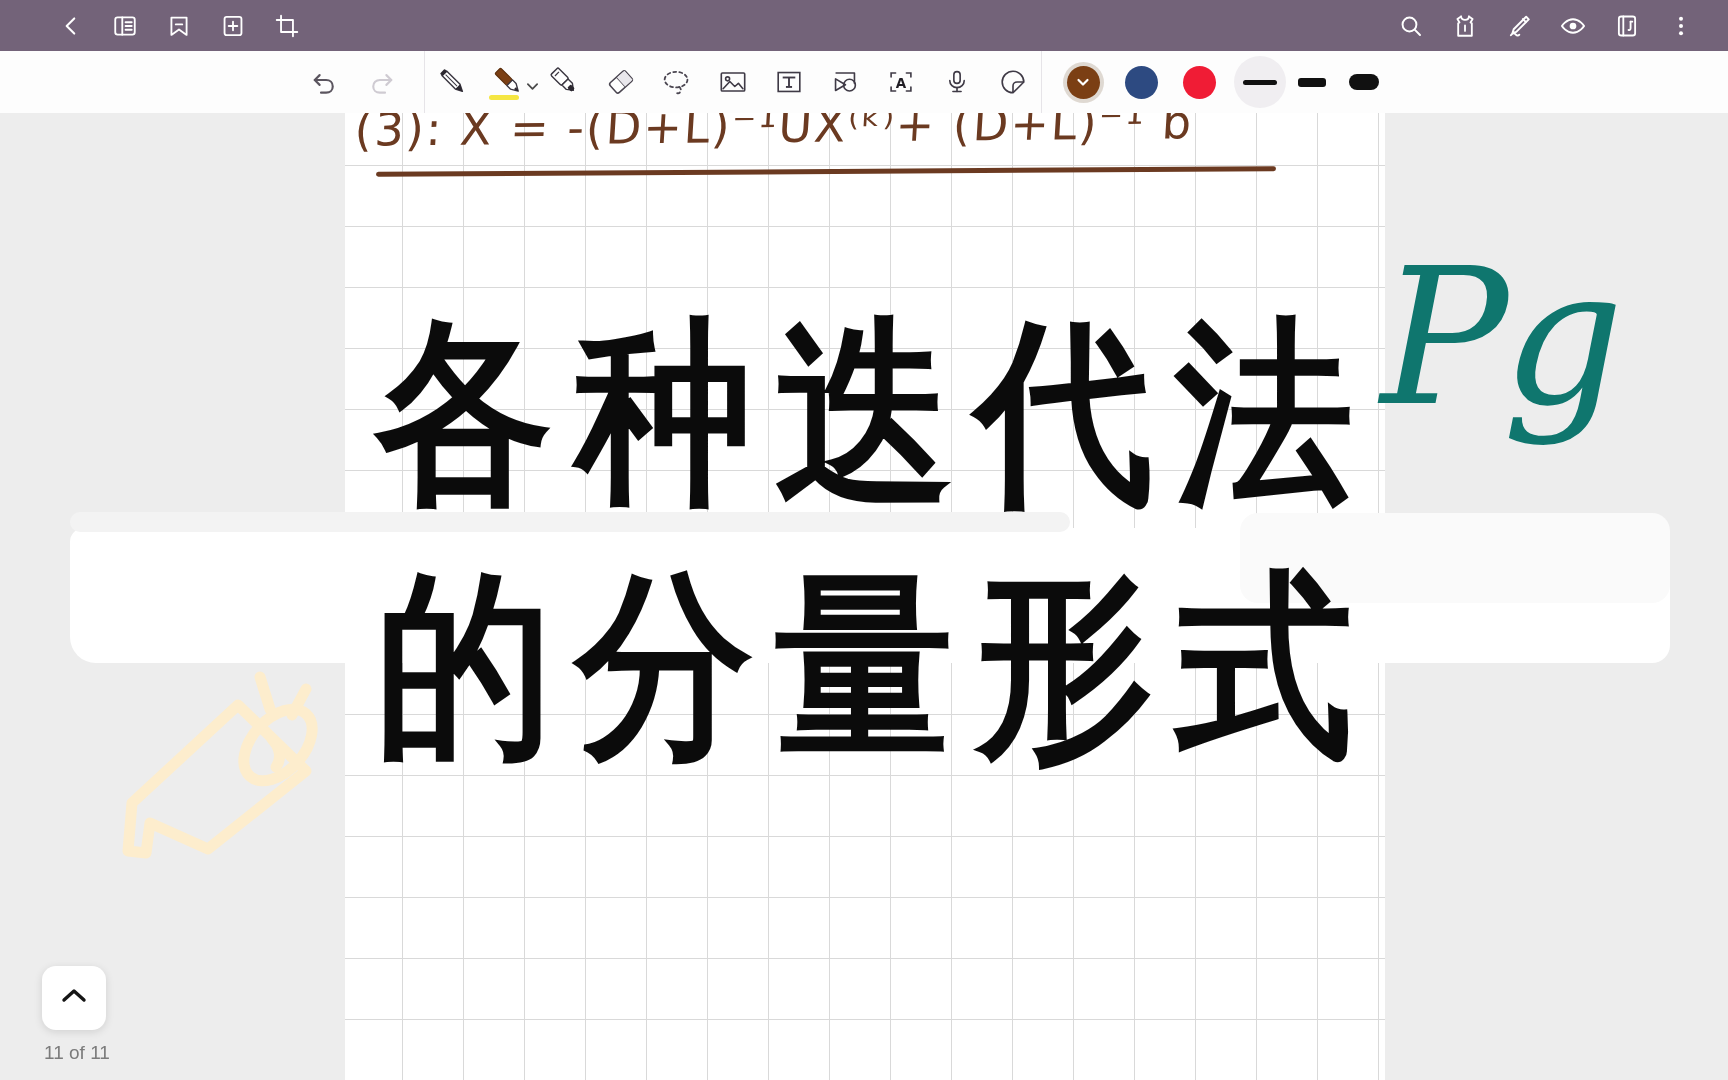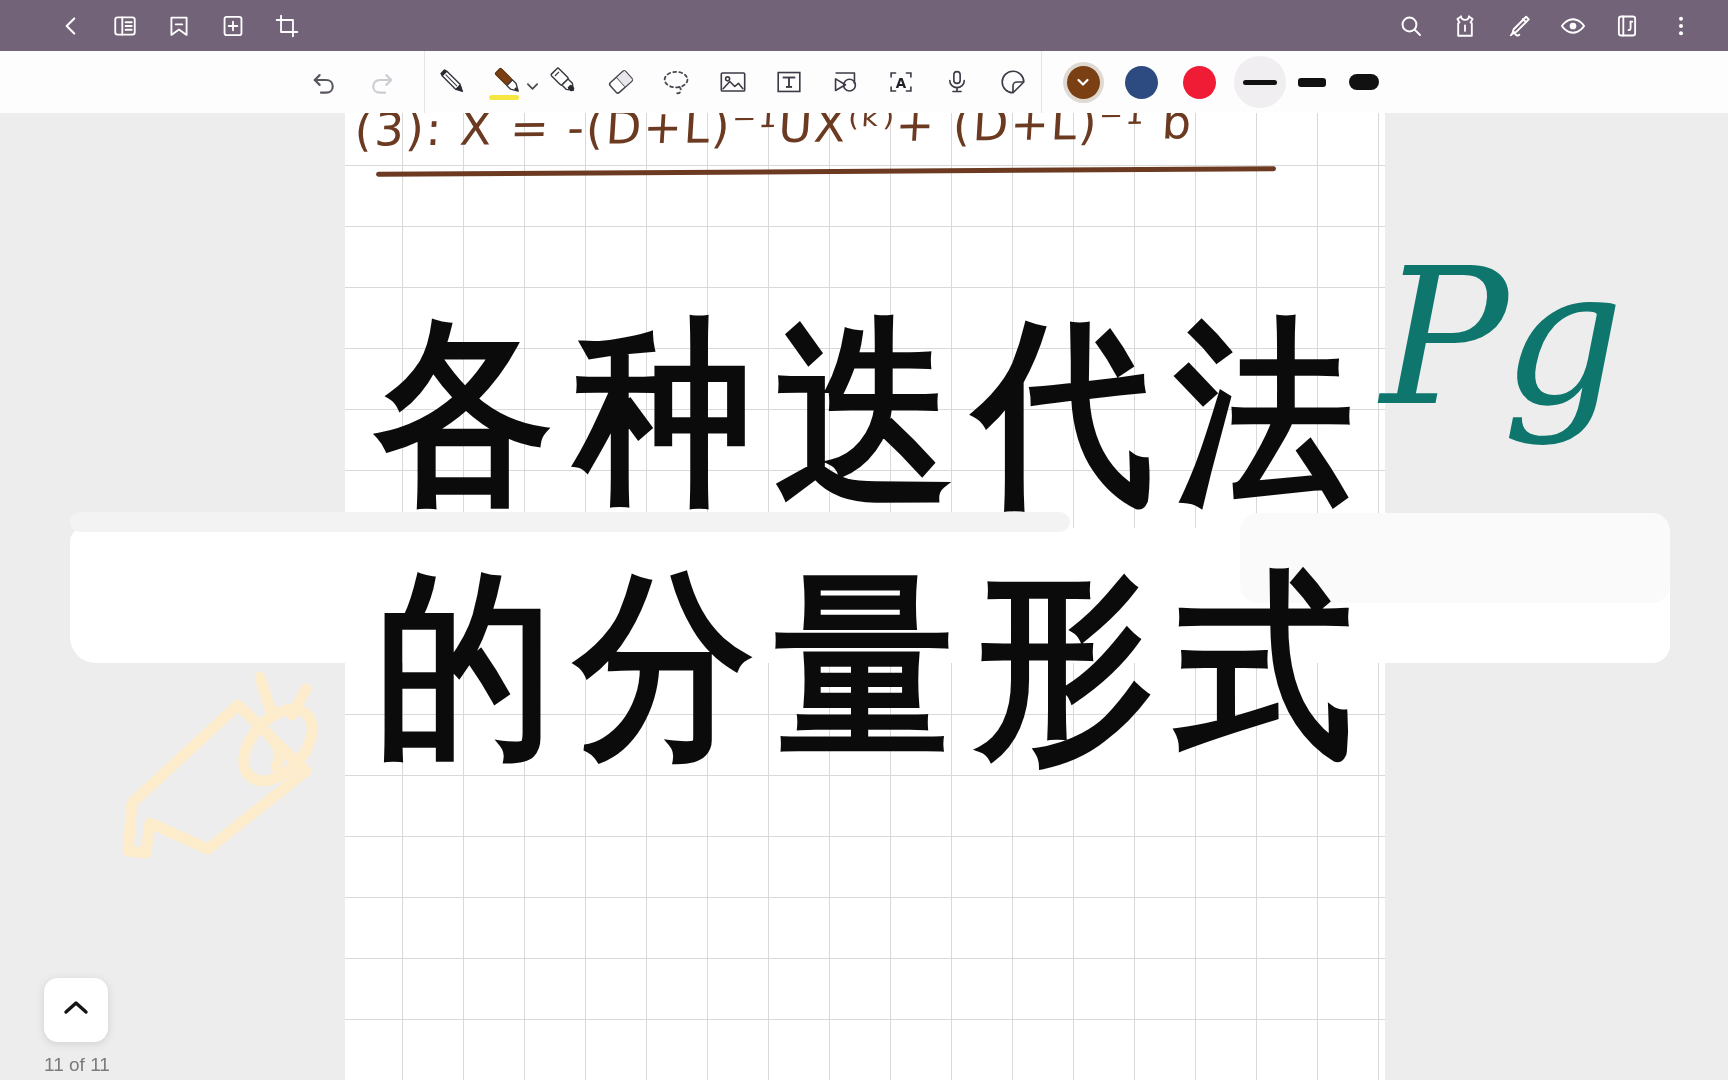--- a/index.html
+++ b/index.html
@@ -178,22 +178,22 @@
     letter-spacing: 22px;
     line-height: 1.42;
     text-indent: 22px;
     transform: scaleY(1.12);
     transform-origin: center top;
   }
 
   
   .page-ind {
     position: absolute;
-    left: 42px; bottom: 4px;
-    display: flex; flex-direction: column; align-items: center;
+    left: 42px; bottom: 16px;
+    display: flex; flex-direction: column; align-items: flex-start;
   }
   .page-up-btn {
     width: 64px; height: 64px;
     background: #ffffff;
     border-radius: 14px;
     box-shadow: 0 2px 8px rgba(0,0,0,0.12);
     display: flex; align-items: center; justify-content: center;
     cursor: pointer;
   }
   .page-label {

